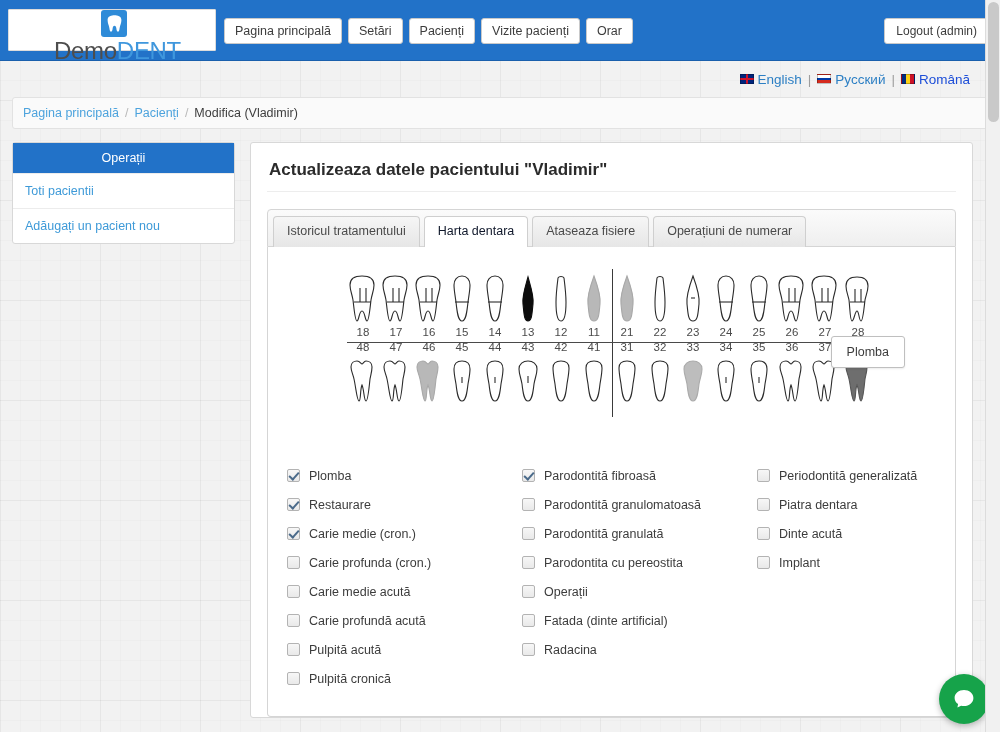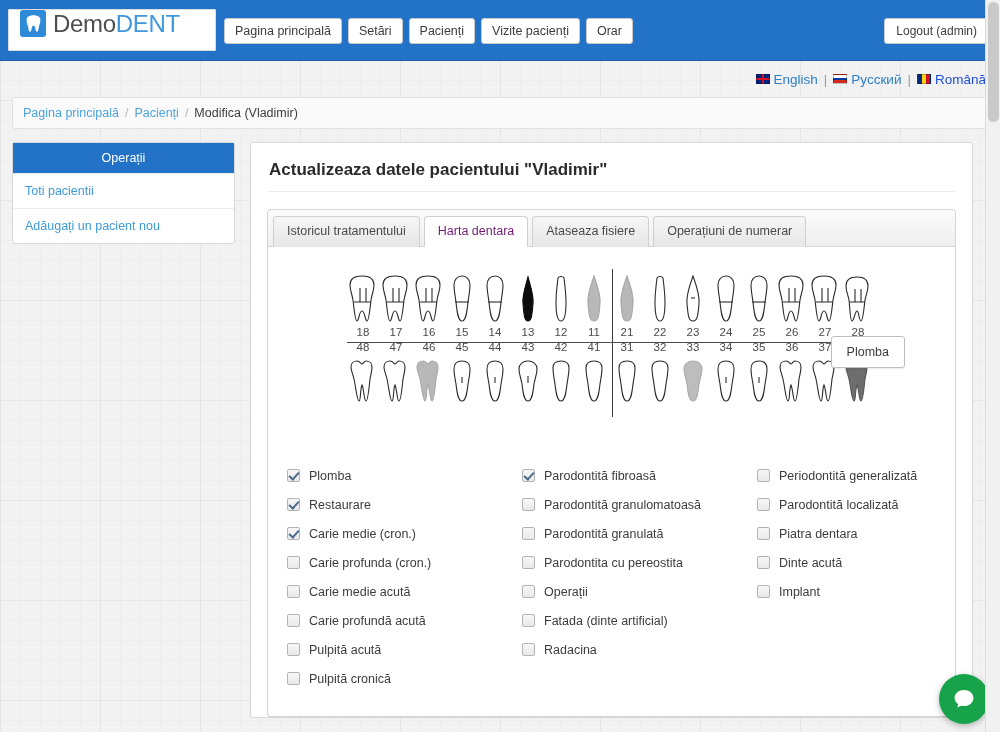--- a/index.html
+++ b/index.html
@@ -30,22 +30,23 @@
     border-bottom: 1px solid #1a60ad;
   }
   .logo-box {
     position: absolute;
     left: 8px; top: 9px;
     width: 208px; height: 42px;
     background: #ffffff;
     border: 1px solid #dcdcdc;
     border-radius: 1px;
     display: flex;
-    align-items: flex-start;
+    align-items: center;
     padding-left: 11px;
+    flex-direction: column;
   }
   .logo-mark {
     width: 26px; height: 27px;
     background: #2e8bd8;
     border-radius: 3px;
     display: flex; align-items: center; justify-content: center;
     margin-right: 7px;
     flex: none;
   }
   .logo-text {
@@ -89,21 +90,21 @@
     align-items: center;
     cursor: pointer;
   }
 
   
   .langbar {
     height: 36px;
     display: flex;
     align-items: center;
     justify-content: flex-end;
-    padding-right: 14px;
+    padding-right: 30px;
     font-size: 13.5px;
   }
   .lang-item { display: inline-flex; align-items: center; }
   .lang-link { color: #2c7fc4; cursor: pointer; }
   .lang-cur  { color: #1d4ed8; }
   .lang-sep  { color: #9d9d9d; margin: 0 6px; }
   .flag {
     width: 14px; height: 10px;
     margin-right: 4px;
     display: inline-block;
@@ -211,21 +212,21 @@
     padding: 7px 13px 8px 13px;
     font-size: 12.5px;
     color: #4a4a4a;
     cursor: pointer;
     white-space: nowrap;
     position: relative;
     top: 1px;
   }
   .tab.active {
     background: #ffffff;
-    color: #701a75;
+    color: #0f172a;
     border-color: #cfcfcf;
     top: 1px;
     padding-bottom: 9px;
   }
   .tabpanel {
     border: 1px solid #d5d5d5;
     border-top: none;
     border-radius: 0 0 4px 4px;
     background: #ffffff;
     padding: 14px 10px 18px 10px;
@@ -791,24 +792,20 @@
           </div>
         </div>
 
         <div class="cbcol">
           <div class="cbrow">
             <span class="cbox"></span>
             <span class="cblabel">Periodontită generalizată</span>
           </div>
           <div class="cbrow">
             <span class="cbox"></span>
-            <span class="cblabel">Parodontită localizată</span>
-          </div>
-          <div class="cbrow">
-            <span class="cbox"></span>
             <span class="cblabel">Piatra dentara</span>
           </div>
           <div class="cbrow">
             <span class="cbox"></span>
             <span class="cblabel">Dinte acută</span>
           </div>
           <div class="cbrow">
             <span class="cbox"></span>
             <span class="cblabel">Implant</span>
           </div>

